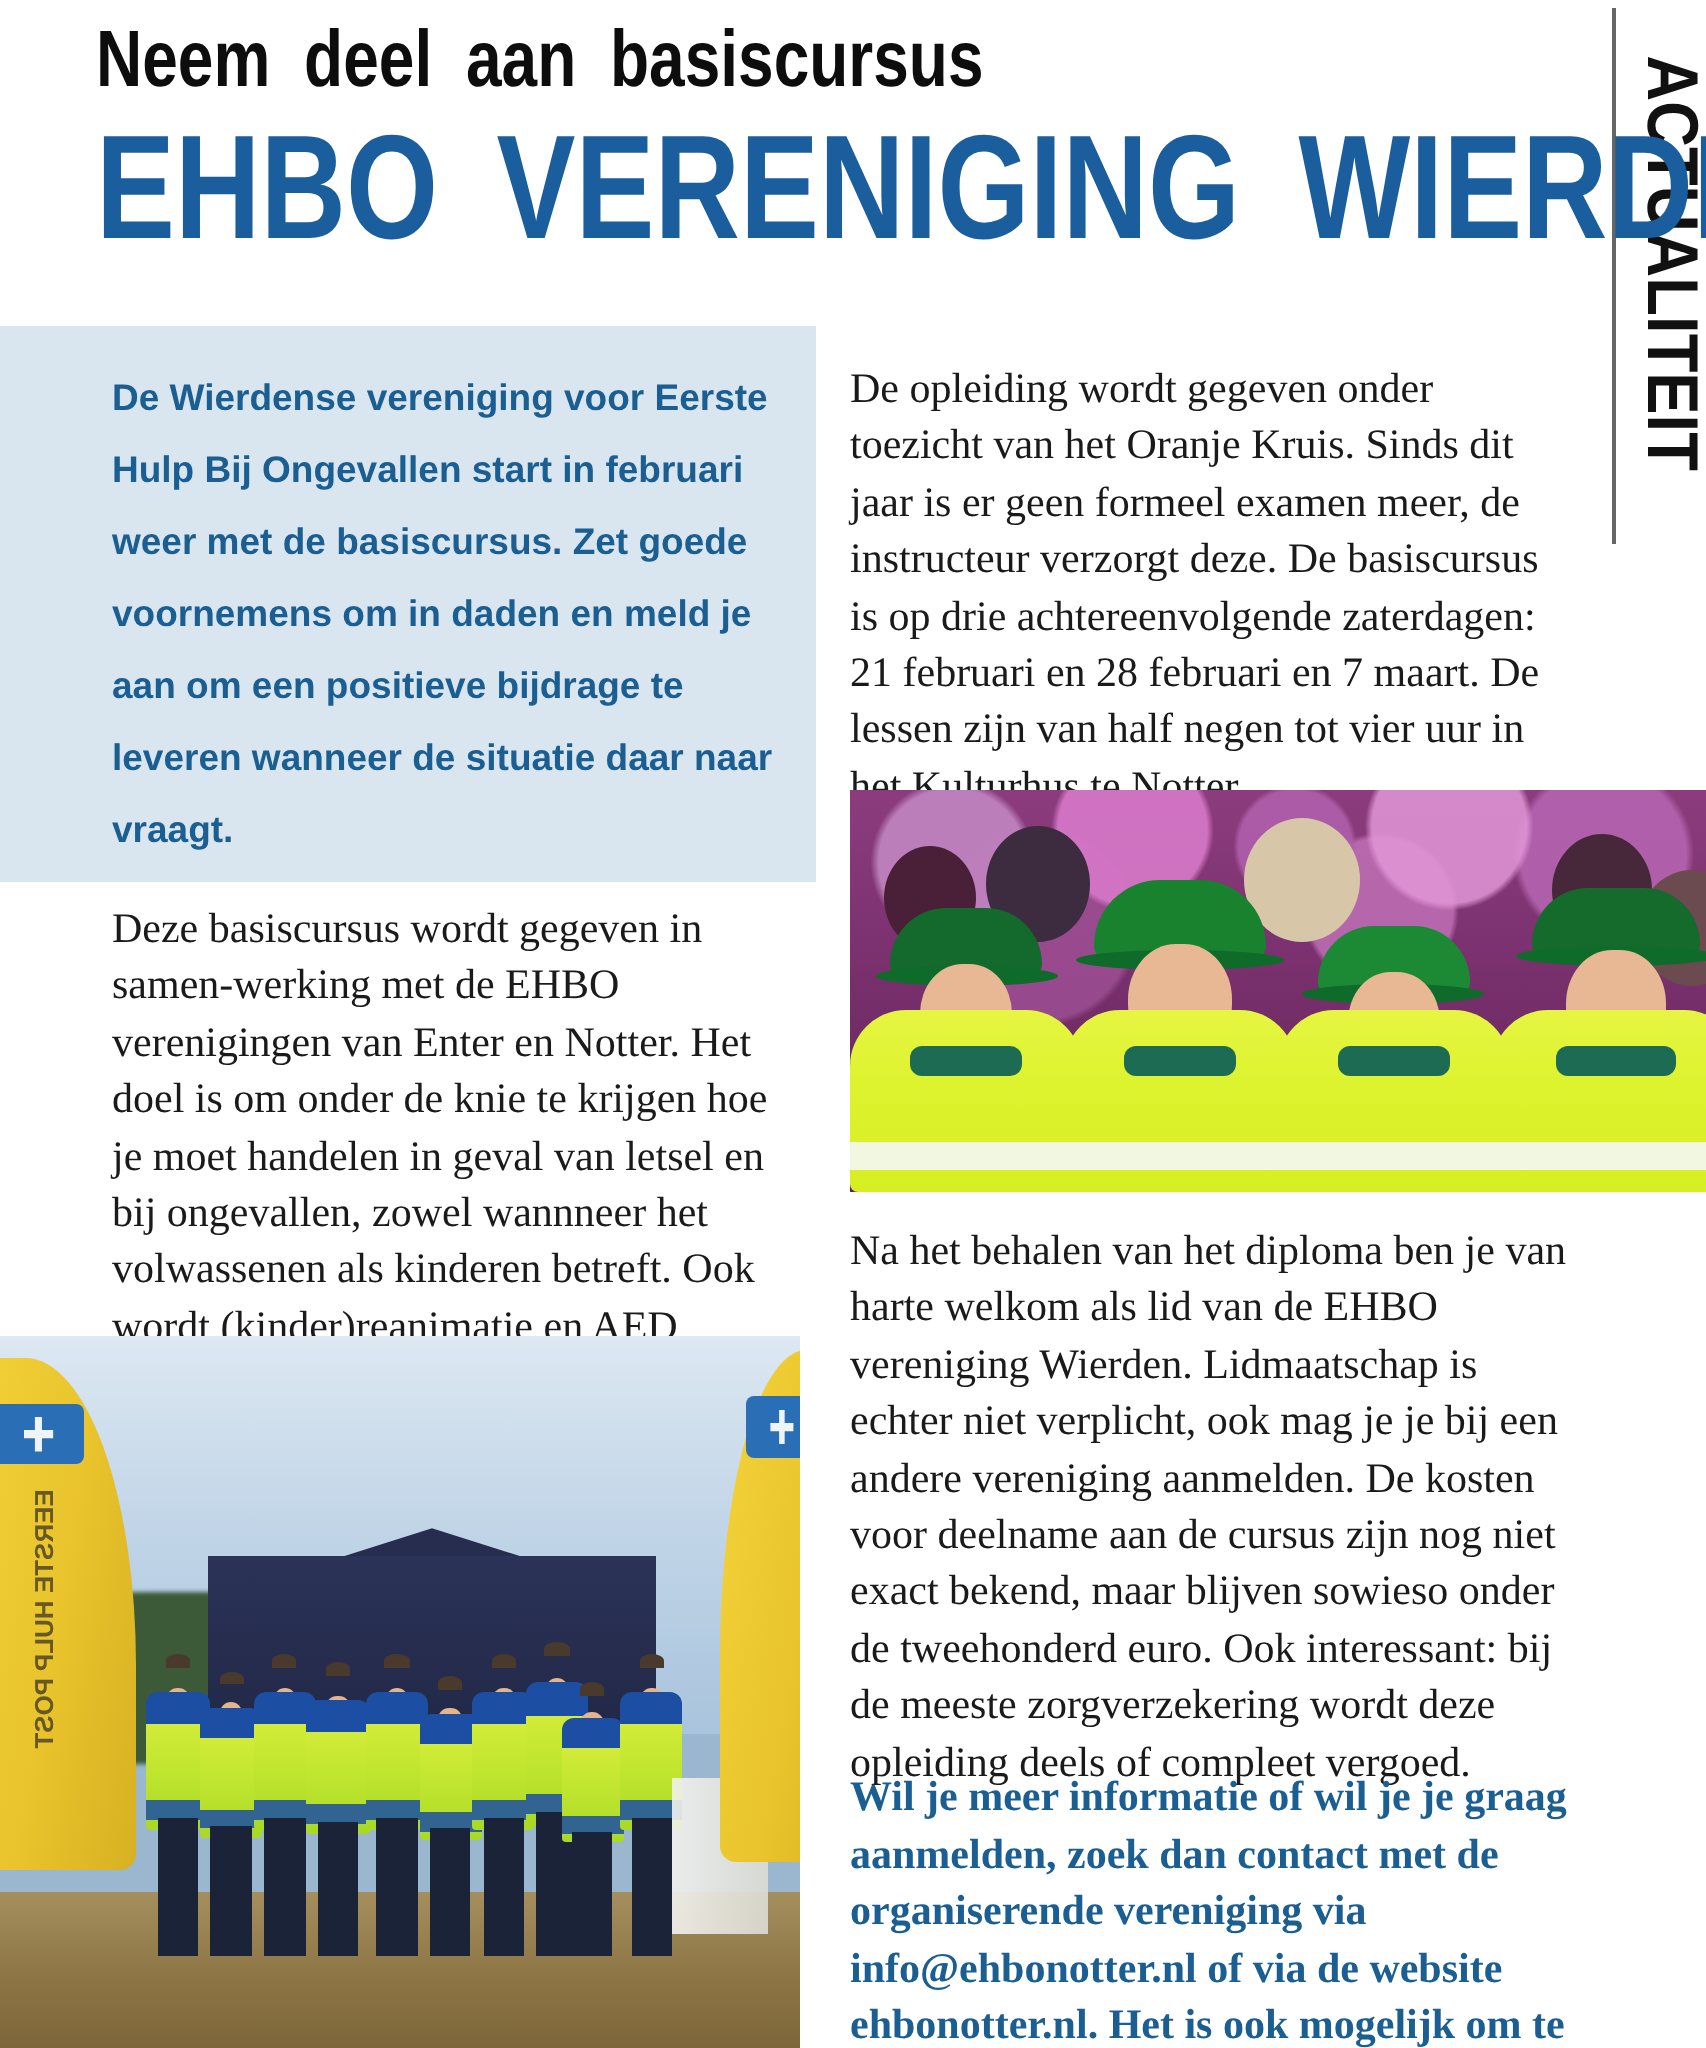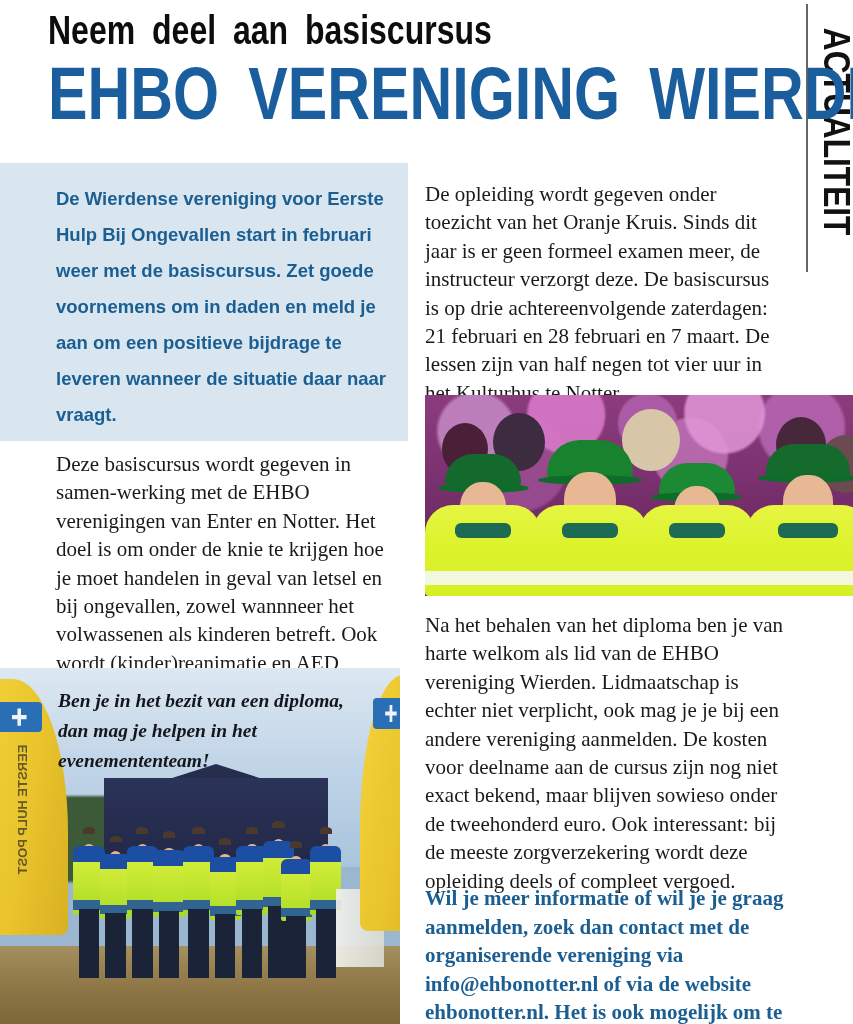--- a/index.html
+++ b/index.html
@@ -586,14 +586,13 @@
   <div class="chairs"></div>
 
   <div class="banner left">
     <div class="banner-badge"></div>
     <div class="banner-text">EERSTE HULP POST</div>
   </div>
   <div class="banner right">
     <div class="banner-badge" style="left:18%;"></div>
   </div>
 
-  <div class="caption">Ben je in het bezit van een diploma, dan mag je helpen in het evenemententeam!</div>
 </div>
 
 </body></html>

